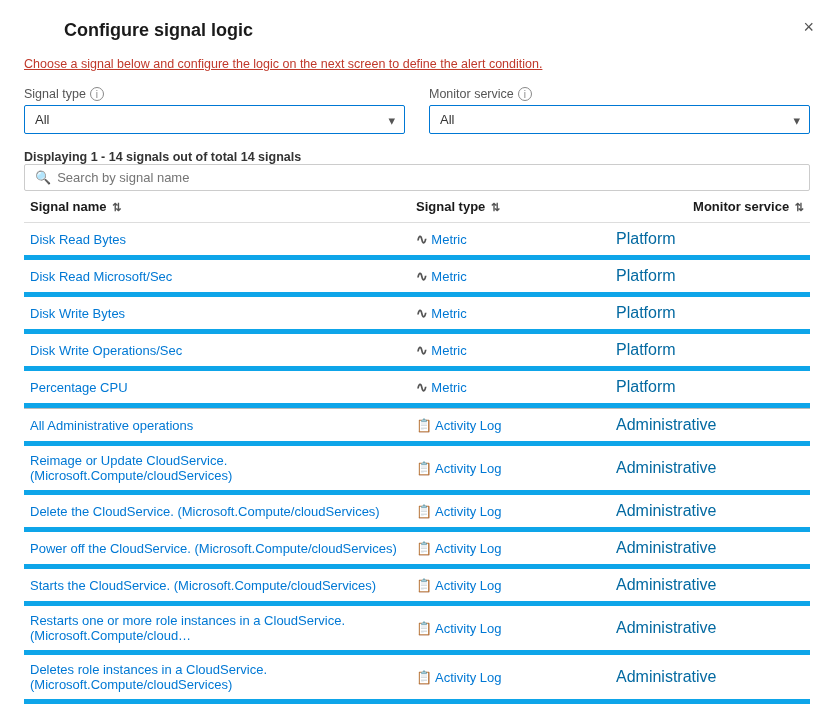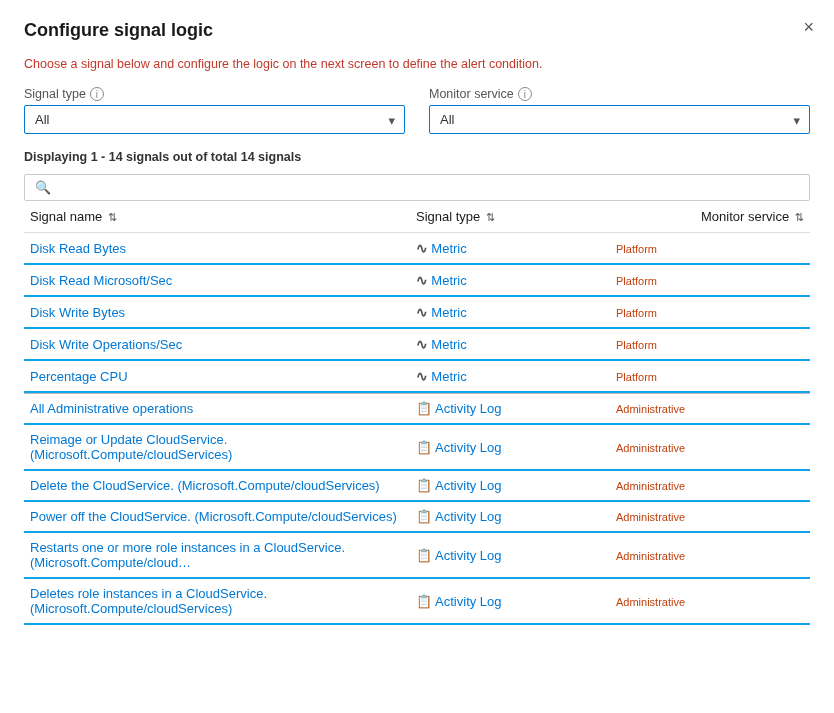--- a/index.html
+++ b/index.html
@@ -14,36 +14,38 @@
       min-height: 713px;
       background: #fff;
       padding: 20px 24px;
       position: relative;
     }
     .panel-title {
       font-size: 18px;
       font-weight: 600;
       color: #1a1a1a;
       margin-bottom: 16px;
+      margin-left: 40px;
     }
     .close-btn {
       position: absolute;
       top: 18px;
       right: 20px;
       font-size: 18px;
       cursor: pointer;
       color: #555;
       background: none;
       border: none;
       line-height: 1;
     }
     .info-text {
       color: #c0392b;
       font-size: 12.5px;
       margin-bottom: 16px;
+      text-decoration: underline;
     }
     .form-row {
       display: flex;
       gap: 24px;
       margin-bottom: 16px;
     }
     .form-group {
       flex: 1;
     }
     .form-label {
@@ -87,21 +89,20 @@
       right: 10px;
       top: 50%;
       transform: translateY(-50%);
       color: #555;
       pointer-events: none;
     }
     .count-text {
       font-size: 12.5px;
       font-weight: 600;
       color: #333;
-      margin-bottom: 10px;
     }
     .search-box {
       display: flex;
       align-items: center;
       border: 1px solid #ccc;
       border-radius: 2px;
       padding: 5px 10px;
       margin-bottom: 0;
       gap: 6px;
     }
@@ -120,50 +121,50 @@
     .table-container {
       width: 100%;
       border-collapse: collapse;
       margin-top: 0;
     }
     .table-container thead tr {
       border-bottom: 1px solid #ddd;
     }
     .table-container th {
       text-align: left;
-      font-weight: 400;
+      font-weight: 700;
       font-size: 13px;
       padding: 8px 6px;
       color: #1a1a1a;
       cursor: pointer;
       white-space: nowrap;
     }
     .sort-icon {
       font-size: 11px;
       color: #555;
       margin-left: 2px;
     }
     .table-container td {
       padding: 7px 6px;
       font-size: 13px;
-      border-bottom: 2px solid #0ea5e9;
+      border-bottom: 5px solid #0ea5e9;
       vertical-align: middle;
     }
     .signal-name-link {
       color: #0078d4;
       cursor: pointer;
       text-decoration: none;
     }
     .signal-type-text {
       color: #0078d4;
       font-size: 13px;
     }
     .monitor-text {
-      color: #c2410c;
-      font-size: 11px;
+      color: #0369a1;
+      font-size: 16px;
     }
     .metric-icon {
       display: inline-block;
       font-size: 13px;
       color: #555;
       font-weight: bold;
     }
     .activity-icon {
       display: inline-block;
       font-size: 13px;
@@ -213,20 +214,21 @@
           <option>Administrative</option>
         </select>
       </div>
     </div>
   </div>
 
   <p class="count-text">Displaying 1 - 14 signals out of total 14 signals</p>
 
   <div class="search-box">
     <span class="search-icon">🔍</span>
+    <input type="text" placeholder="Search by signal name" style="">
   </div>
 
   <table class="table-container">
     <thead>
       <tr>
         <th>
           <span>Signal name</span>
           <span class="sort-icon">⇅</span>
         </th>
         <th style="width:200px;">
@@ -282,20 +284,25 @@
           <td><a class="signal-name-link">Delete the CloudService. (Microsoft.Compute/cloudServices)</a></td>
           <td class="td-type"><span class="signal-type-text"><span class="activity-icon" style="font-size:13px;color:#555;">📋</span> Activity Log</span></td>
           <td><span class="monitor-text">Administrative</span></td>
         </tr>
         <tr>
           <td><a class="signal-name-link">Power off the CloudService. (Microsoft.Compute/cloudServices)</a></td>
           <td class="td-type"><span class="signal-type-text"><span class="activity-icon" style="font-size:13px;color:#555;">📋</span> Activity Log</span></td>
           <td><span class="monitor-text">Administrative</span></td>
         </tr>
         <tr>
+          <td><a class="signal-name-link">Starts the CloudService. (Microsoft.Compute/cloudServices)</a></td>
+          <td class="td-type"><span class="signal-type-text"><span class="activity-icon" style="font-size:13px;color:#555;">📋</span> Activity Log</span></td>
+          <td><span class="monitor-text">Administrative</span></td>
+        </tr>
+        <tr>
           <td><a class="signal-name-link">Restarts one or more role instances in a CloudService. (Microsoft.Compute/cloud…</a></td>
           <td class="td-type"><span class="signal-type-text"><span class="activity-icon" style="font-size:13px;color:#555;">📋</span> Activity Log</span></td>
           <td><span class="monitor-text">Administrative</span></td>
         </tr>
         <tr>
           <td><a class="signal-name-link">Deletes role instances in a CloudService. (Microsoft.Compute/cloudServices)</a></td>
           <td class="td-type"><span class="signal-type-text"><span class="activity-icon" style="font-size:13px;color:#555;">📋</span> Activity Log</span></td>
           <td><span class="monitor-text">Administrative</span></td>
         </tr>
       </tbody>

